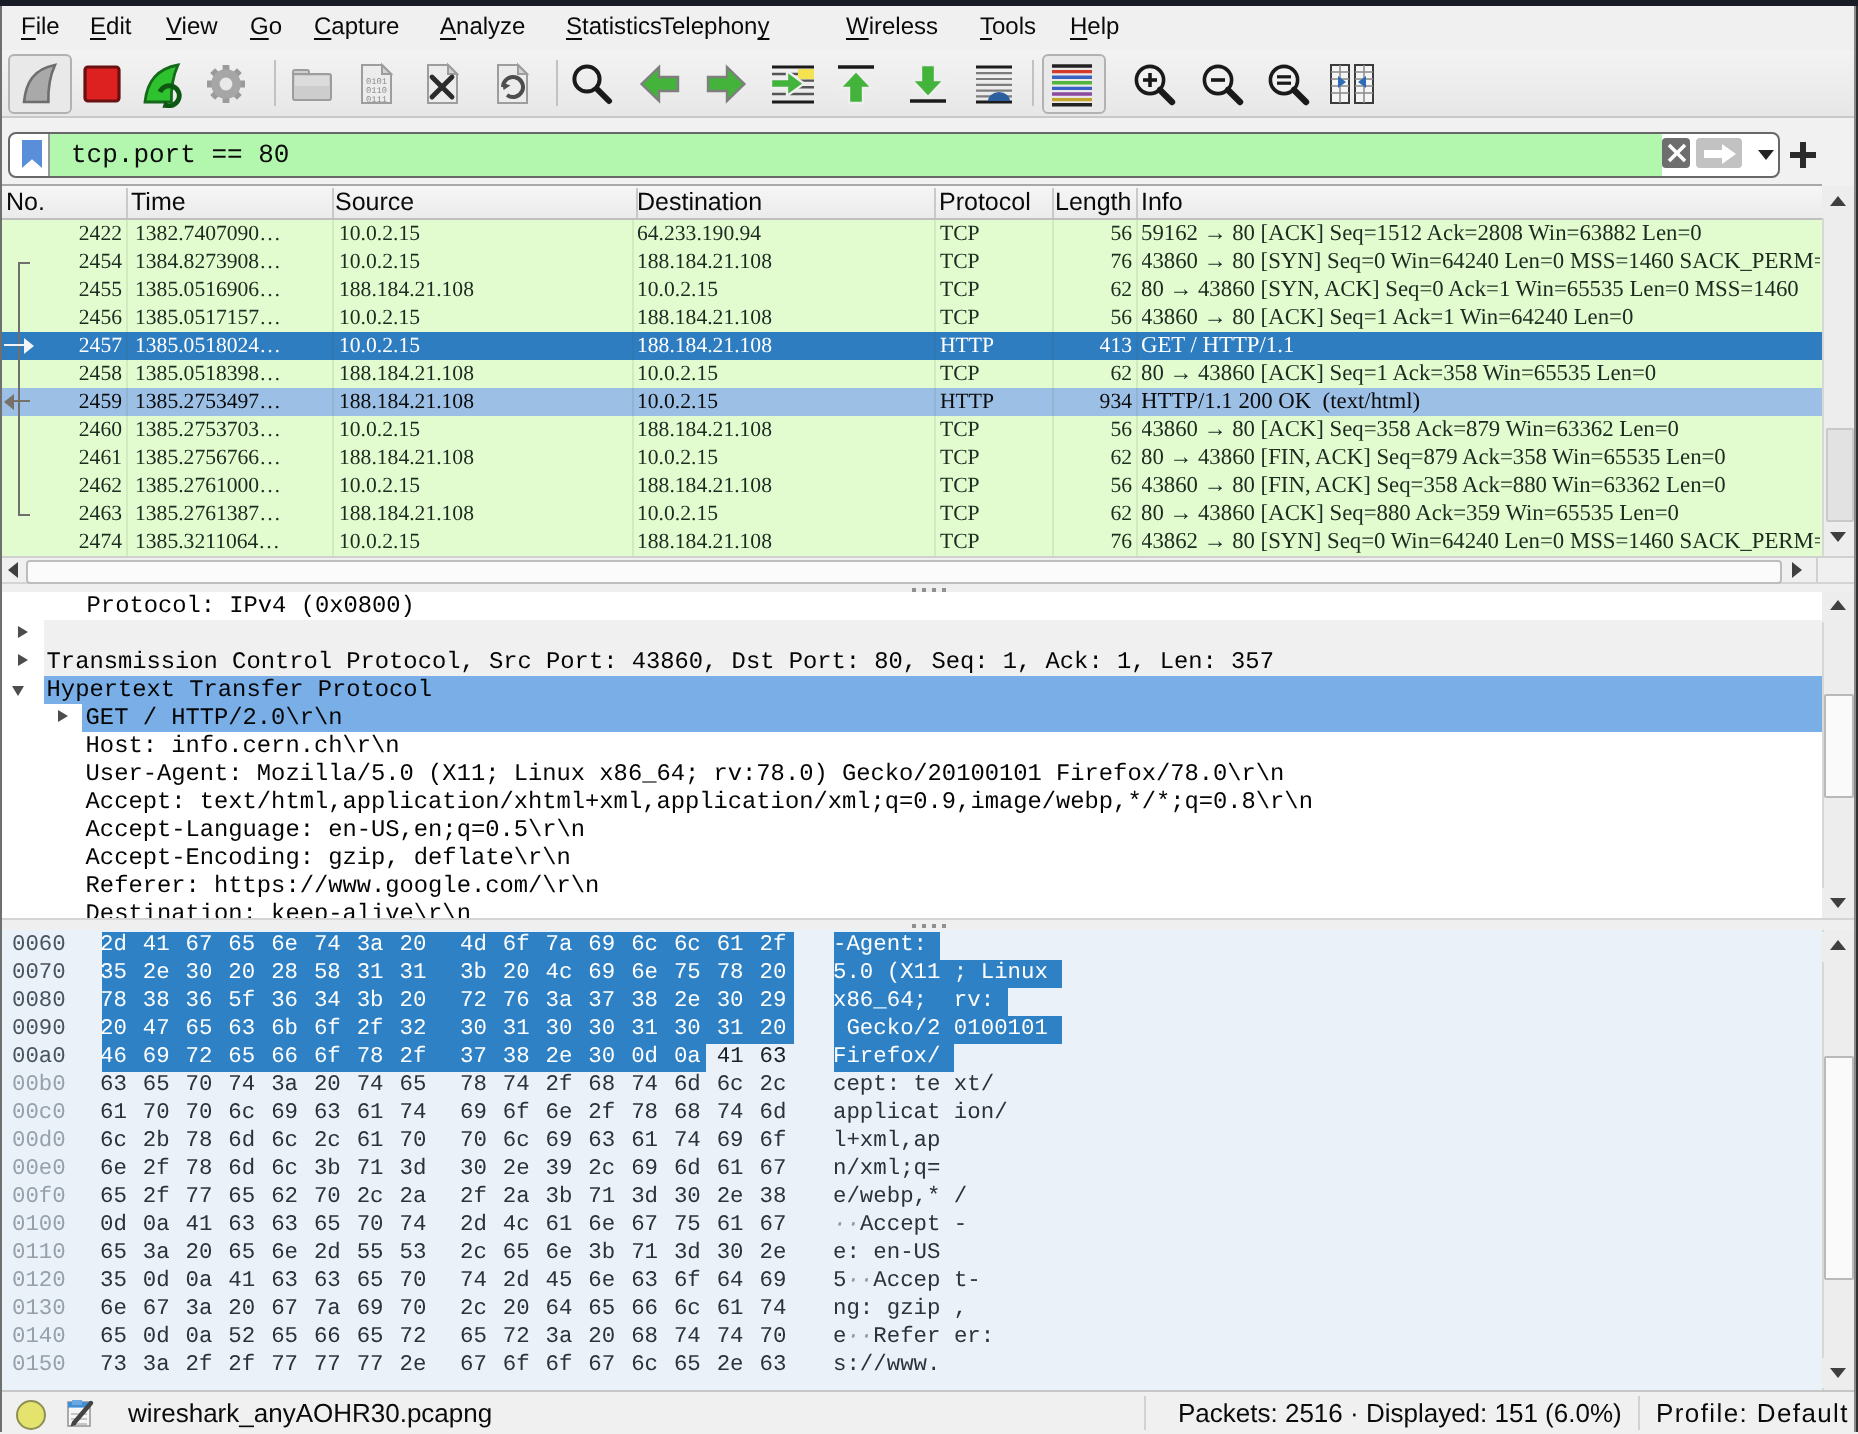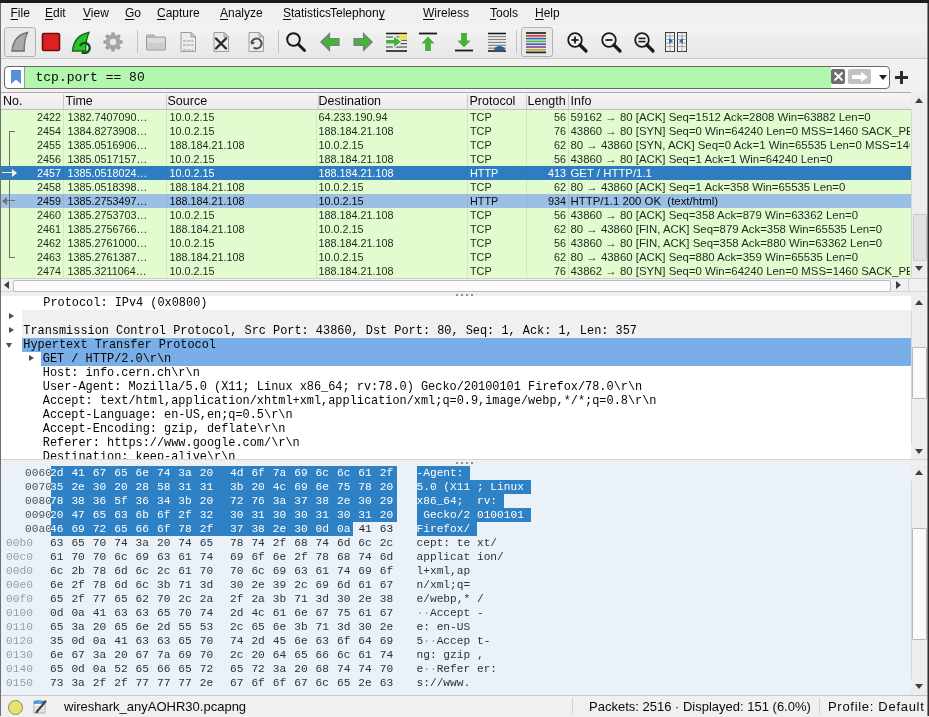--- a/index.html
+++ b/index.html
@@ -26,21 +26,21 @@
 #ftext{position:absolute;left:19.5px;top:0px;height:21px;line-height:21px;font-size:13px;color:#0c0c0c;margin-left:11px;}
 #fclear{position:absolute;left:826px;top:2px;width:14px;height:15px;background:#6e6e6e;border-radius:2px;}
 #fapply{position:absolute;left:843px;top:2px;width:23px;height:15px;background:#c2c2c2;border-radius:2px;}
 #fdrop{position:absolute;left:874px;top:8px;width:0;height:0;border-left:4.5px solid transparent;border-right:4.5px solid transparent;border-top:5.5px solid #222;}
 
 #phead{left:1px;top:92px;width:910px;height:18px;background:linear-gradient(#f6f6f6,#ebebeb);border-top:1px solid #a8a8a8;border-bottom:1px solid #bfbfbf;box-sizing:border-box;}
 .hc{position:absolute;top:0;height:16px;line-height:16px;font-size:12.5px;color:#0a0a0a;}
 .hsep{position:absolute;top:1px;width:1px;height:15px;background:#c9c9c9;}
 
 #plist{left:1px;top:110px;width:910px;height:209px;background:#e2fccf;overflow:hidden;
-  font-family:Liberation Sans, sans-serif;font-size:10.8px;color:#1c2a20;}
+  font-family:Liberation Serif, serif;font-size:10.8px;color:#1c2a20;}
 .prow{position:absolute;left:0;width:910px;height:14px;line-height:14px;}
 .prow span{position:absolute;top:0;height:14px;line-height:14.5px;white-space:pre;}
 .pn{left:0;width:60px;text-align:right;}
 .pt{left:66.5px;}
 .ps{left:168.5px;}
 .pd{left:317.5px;}
 .pp{left:469px;}
 .pl{left:515px;width:50px;text-align:right;}
 .pi{left:569.5px;width:339px;overflow:hidden;font-size:11.4px;}
 .colline{position:absolute;top:0;width:1px;height:168px;background:rgba(60,80,60,0.10);}
@@ -58,21 +58,21 @@
   font-family:"Liberation Mono",monospace;font-size:11.9px;color:#050505;}
 .dbg{position:absolute;top:0;height:14px;}
 .dtext{position:absolute;top:0;height:30px;line-height:14.5px;}
 .exp{position:absolute;width:0;height:0;}
 
 #hexpane{left:1px;top:465px;width:910px;height:230px;background:#eaf1f8;overflow:hidden;
   font-family:"Liberation Mono",monospace;font-size:11.2px;}
 .hrow{position:absolute;left:0;width:910px;height:14px;line-height:14px;}
 .hrow span{position:absolute;top:0;height:14px;line-height:14.6px;white-space:pre;}
 .hoff{left:5px;color:#95a0ab;}
-.hoffd{color:#49535e !important;margin-left:19px;}
+.hoffd{color:#49535e !important;}
 .hg1{left:49px;word-spacing:1.25px;color:#2a323b;}
 .hg2{left:229px;word-spacing:1.25px;color:#2a323b;}
 .hascii{left:415.5px;color:#2a323b;}
 .hl{position:absolute;top:0px;height:14px;background:#2f81c5;}
 .hg2x{word-spacing:1.25px;color:#1a2026;}
 .wt{color:#ffffff !important;}
 .dot{color:#8d97a1;}
 
 #statusbar{left:1px;top:695px;width:926px;height:21px;background:#f0f0f0;border-top:1px solid #c6c6c6;}
 .st{position:absolute;top:2.5px;font-size:13px;color:#0a0a0a;line-height:16px;white-space:nowrap;}

